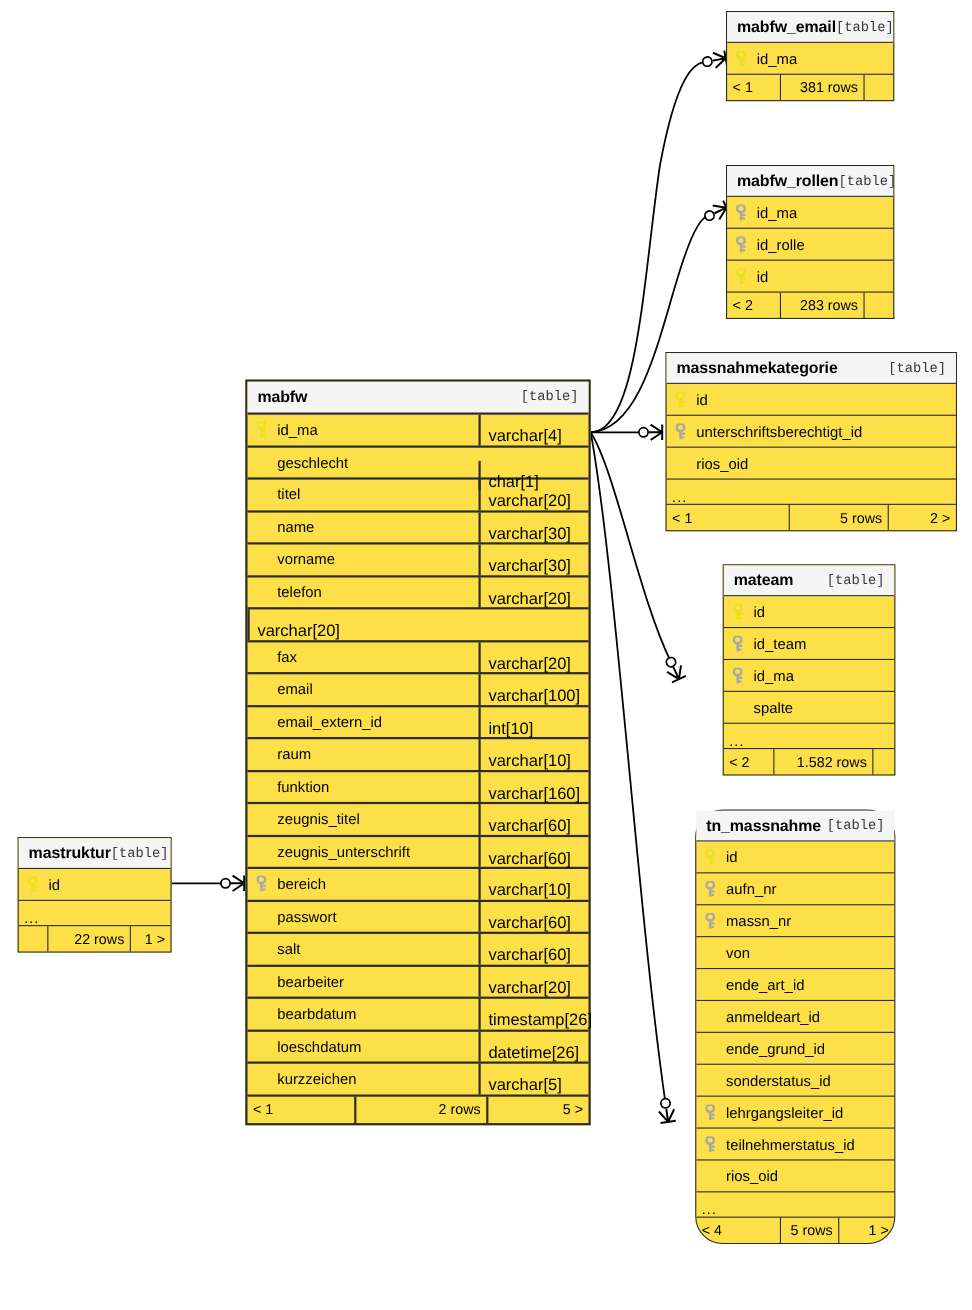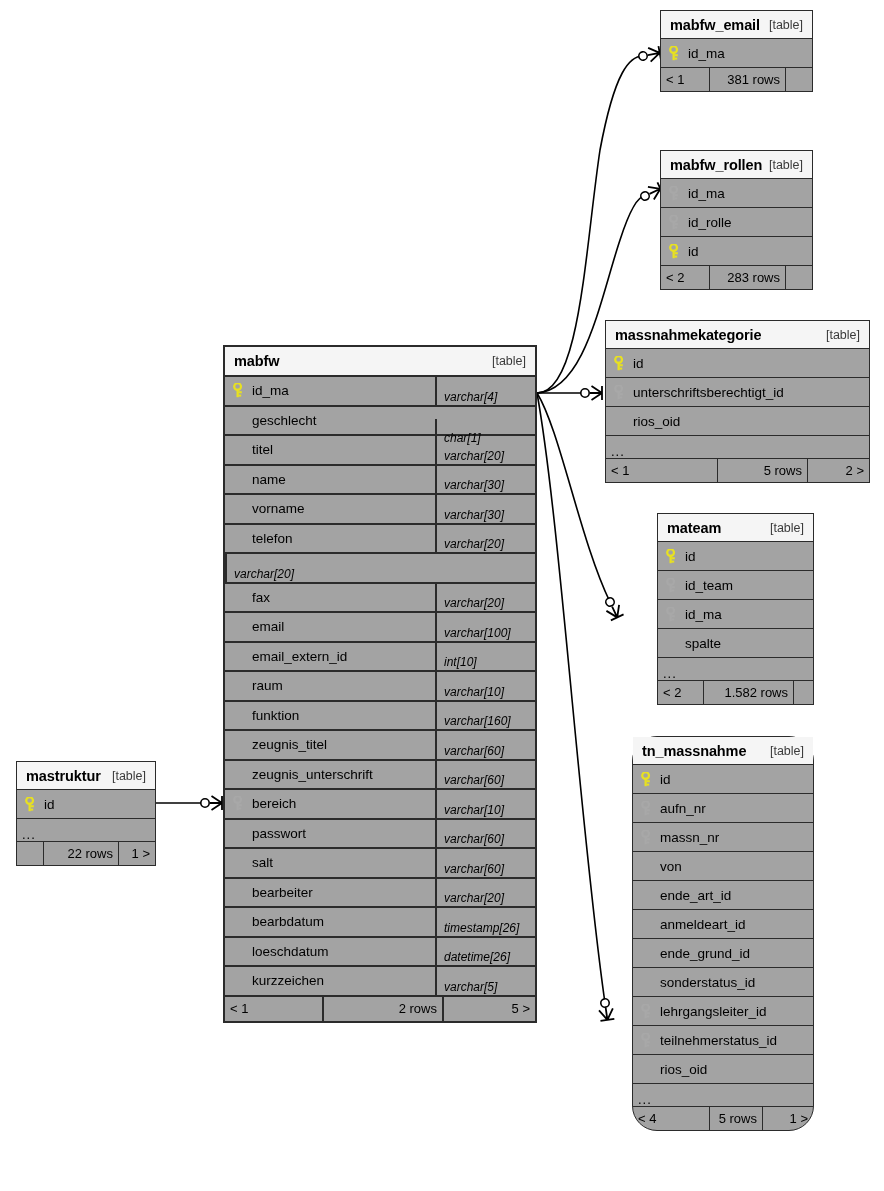--- a/index.html
+++ b/index.html
@@ -23,21 +23,21 @@
   #edges {
     position: absolute;
     left: 0; top: 0;
     width: 884px;
     height: 1191px;
     pointer-events: none;
     z-index: 5;
   }
   .table-box {
     position: absolute;
-    background: #a3a3a3;
+    background: #fde047;
     border: 1px solid #2b2b2b;
     box-sizing: border-box;
     z-index: 10;
     text-align: center;
   }
   .table-box.thick {
     border-width: 2px;
   }
   .tbl-header {
     display: flex;
@@ -55,20 +55,21 @@
   }
   .tbl-name {
     font-weight: bold;
     font-size: 14.5px;
     color: #000;
     letter-spacing: -0.1px;
   }
   .tbl-tag {
     font-size: 12.5px;
     color: #3a3a3a;
+    font-family: Liberation Mono, monospace;
   }
   .col-row {
     display: flex;
     align-items: center;
     height: 29px;
     border-bottom: 1px solid #2b2b2b;
     box-sizing: border-box;
   }
   .thick .col-row {
     border-bottom-width: 2px;
@@ -84,23 +85,22 @@
     box-sizing: border-box;
   }
   .col-type {
     flex: 0 0 auto;
     height: 100%;
     display: flex;
     align-items: center;
     padding: 12px 6px 0 7px;
     border-left: 1px solid #2b2b2b;
     box-sizing: border-box;
-    font-size: 12px;
+    font-size: 15px;
     color: #000;
-    font-style: italic;
   }
   .thick .col-type {
     border-left-width: 2px;
   }
   .keyslot {
     width: 19px;
     flex: 0 0 19px;
     display: flex;
     align-items: center;
     justify-content: flex-start;

